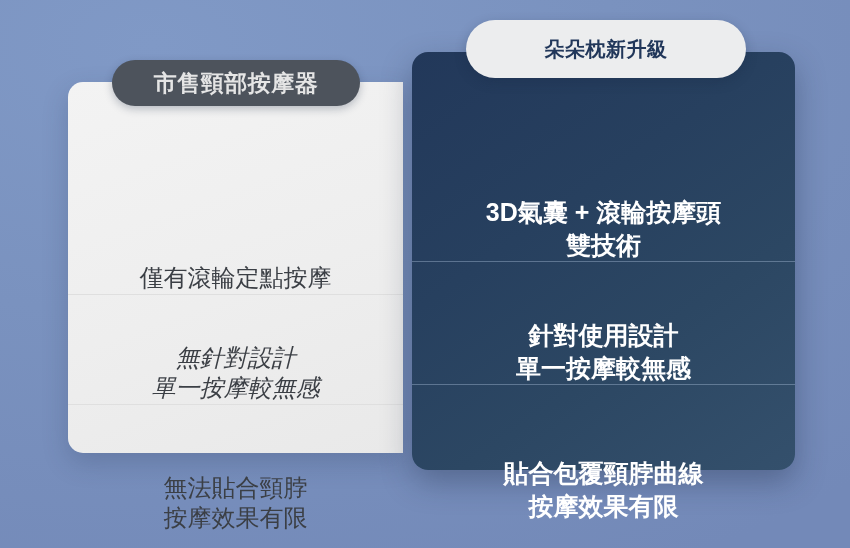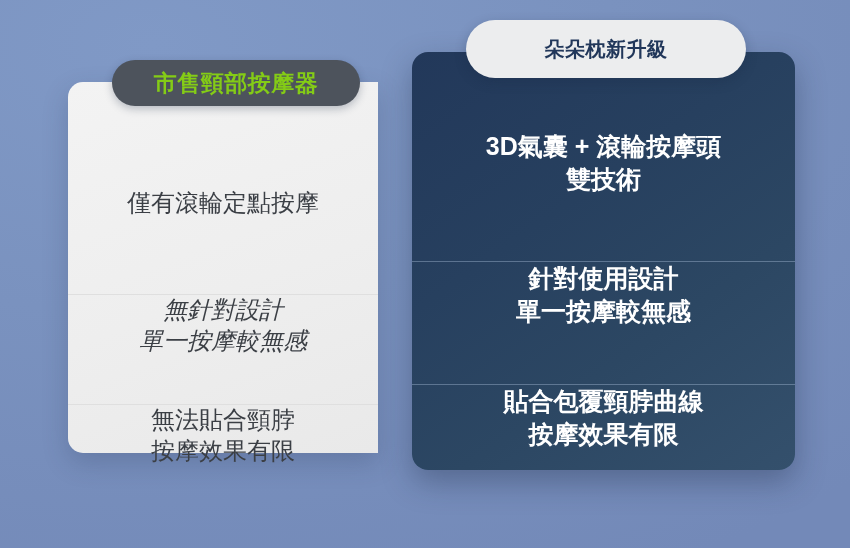--- a/index.html
+++ b/index.html
@@ -26,21 +26,21 @@
 
   
   .card {
     position: absolute;
     box-sizing: border-box;
   }
 
   .card-left {
     left: 68px;
     top: 82px;
-    width: 310px;
+    width: 335px;
     height: 371px;
     background: linear-gradient(160deg, #f3f3f3 0%, #eeeeee 55%, #e9e9e9 100%);
     border-radius: 15px 0 0 15px;
     box-shadow: 0 10px 26px rgba(35, 50, 80, 0.22);
   }
 
   .card-right {
     left: 412px;
     top: 52px;
     width: 383px;
@@ -62,21 +62,21 @@
     letter-spacing: 0.5px;
   }
 
   .pill-left {
     left: 112px;
     top: 60px;
     width: 248px;
     height: 46px;
     border-radius: 23px;
     background: #4d535c;
-    color: #84cc16;
+    color: #e5e5e5;
     font-size: 23px;
     box-shadow: 0 3px 8px rgba(30, 42, 68, 0.28);
     z-index: 5;
   }
 
   .pill-right {
     left: 466px;
     top: 20px;
     width: 280px;
     height: 58px;
@@ -100,21 +100,21 @@
     top: 106px;
     bottom: 0;
   }
   .rows-right {
     top: 78px;
     bottom: 0;
   }
 
   .row {
     display: flex;
-    align-items: flex-start;
+    align-items: flex-end;
     justify-content: center;
     text-align: center;
     box-sizing: border-box;
   }
 
   .row-line {
     display: block;
     white-space: nowrap;
   }
 

